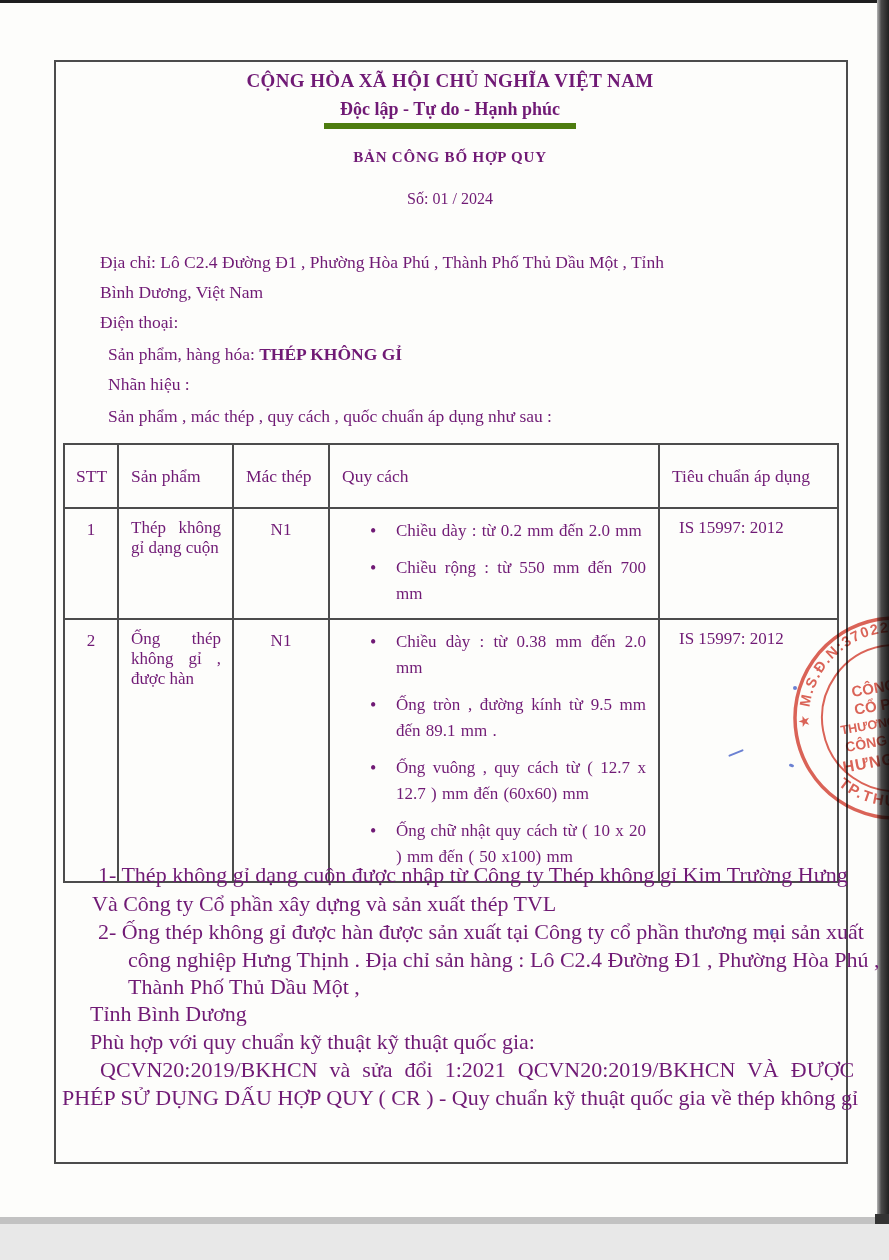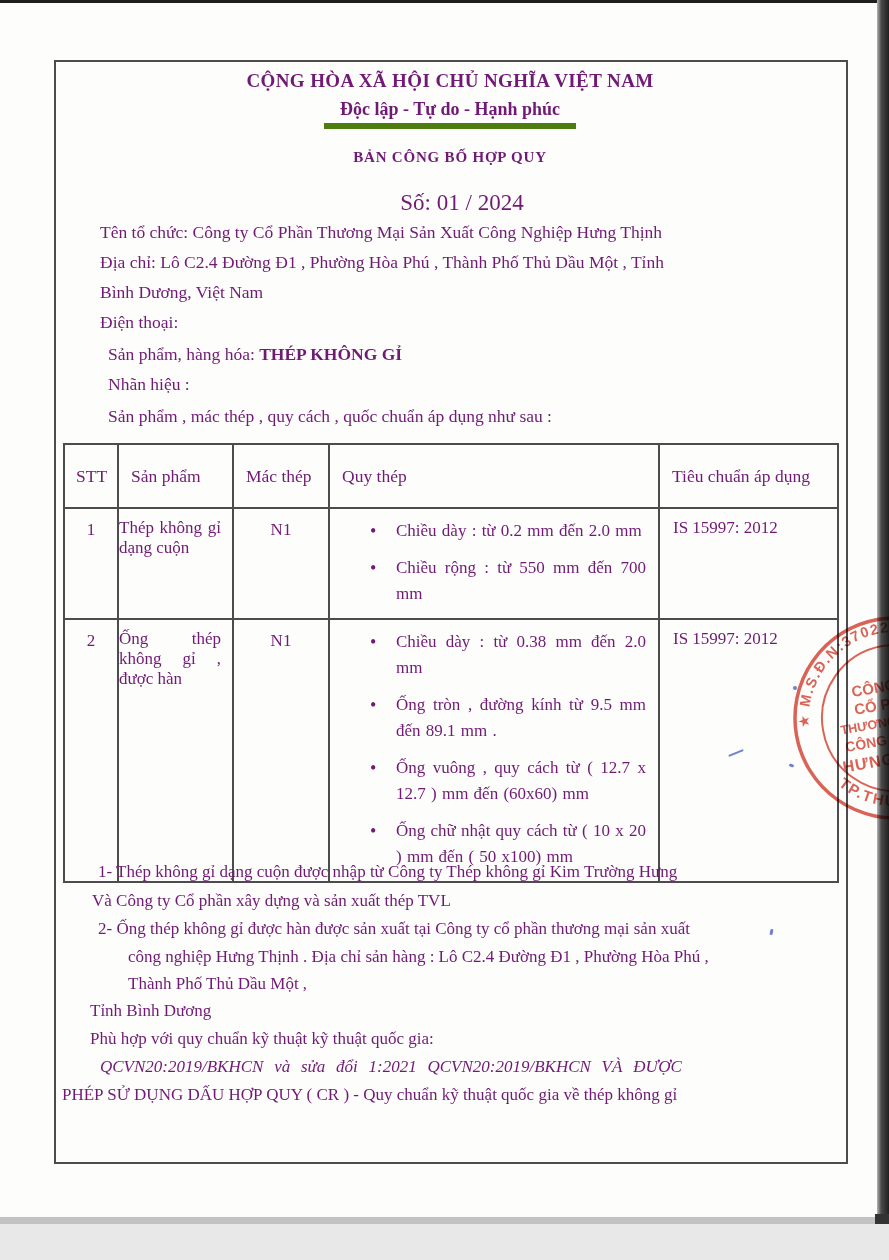--- a/index.html
+++ b/index.html
@@ -19,43 +19,43 @@
   .frame{position:absolute;left:54px;top:60px;width:790px;height:1100px;
     border:2px solid #4c4c4c;}
   
   .abs{position:absolute;white-space:nowrap;}
   .center{left:54px;width:792px;text-align:center;white-space:nowrap;}
   .republic{top:70px;font-size:19px;font-weight:bold;letter-spacing:.4px;}
   .motto-wrap{top:99px;}
   .motto{display:inline-block;font-size:18px;font-weight:bold;
     border-bottom:6px solid #4d7c0f;padding:0 16px 3px 16px;}
   .doc-title{top:149px;font-size:15px;font-weight:bold;letter-spacing:.8px;}
-  .doc-number{top:190px;font-size:23px;margin-left:12px;}
+  .doc-number{top:190px;font-size:16px;}
   
   .info-line{position:absolute;left:100px;font-size:17.5px;white-space:nowrap;}
   .bold{font-weight:bold;margin-top:44px;}
   
   table.spec-table{position:absolute;left:63px;top:443px;width:774px;
     border-collapse:collapse;table-layout:fixed;font-size:17px;}
   .spec-table th,.spec-table td{border:2px solid #4c4c4c;vertical-align:top;
     font-weight:normal;padding:0;}
   .spec-table th{height:40px;vertical-align:middle;text-align:left;padding:0 0 0 12px;font-size:17.5px;}
   .spec-table th.c,.spec-table td.c{text-align:center;padding:11px;}
   .spec-table td{padding-top:9px;}
-  td.sanpham{padding:9px 11px 0 0;text-align:justify;}
+  td.sanpham{padding:9px 11px 0 12px;text-align:justify;}
   td.quycach{padding:9px 0 0 0;}
-  td.tieuchuan{padding:9px 0 0 13px;}
+  td.tieuchuan{padding:9px 0 0 19px;}
   .row1{height:95px;}
   .row2{height:238px;}
   .spec{position:relative;width:250px;margin:0 0 11px 66px;text-align:justify;
     word-spacing:1px;line-height:26px;}
   .spec .dot{position:absolute;left:-26px;top:0;font-size:18px;}
   
-  .note-line{position:absolute;font-size:17px;white-space:nowrap;}
-  .justify-line{word-spacing:6.5px;font-style:italic;}
+  .note-line{position:absolute;font-size:22px;white-space:nowrap;}
+  .justify-line{word-spacing:6.5px;}
   
   .stamp{position:absolute;left:745px;top:568px;width:300px;height:300px;
     mix-blend-mode:multiply;opacity:.92;transform:rotate(-10deg);}
   .stamp text{fill:#d9574a;font-family:"Liberation Sans","DejaVu Sans",sans-serif;
     font-weight:bold;}
   
   .ink{position:absolute;background:#3a57c4;opacity:.75;border-radius:2px;}
   .ink1{left:728px;top:752px;width:16px;height:2px;transform:rotate(-22deg);}
   .ink2{left:793px;top:686px;width:4px;height:4px;border-radius:50%;}
   .ink3{left:789px;top:764px;width:5px;height:3px;transform:rotate(18deg);}
@@ -74,21 +74,20 @@
   <div class="frame"></div>
 
   <div class="abs center republic">CỘNG HÒA XÃ HỘI CHỦ NGHĨA VIỆT NAM</div>
   <div class="abs center motto-wrap">
     <span class="motto">Độc lập - Tự do - Hạnh phúc</span>
   </div>
 
   <div class="abs center doc-title">BẢN CÔNG BỐ HỢP QUY</div>
   <div class="abs center doc-number">Số: 01 / 2024</div>
 
-  <div class="info-line" style="top:222px">Tên tổ chức: Công ty Cổ Phần Thương Mại Sản Xuất Công Nghiệp Hưng Thịnh</div>
   <div class="info-line" style="top:252px">Địa chỉ: Lô C2.4 Đường Đ1 , Phường Hòa Phú , Thành Phố Thủ Dầu Một , Tỉnh</div>
   <div class="info-line" style="top:282px">Bình Dương, Việt Nam</div>
   <div class="info-line" style="top:312px">Điện thoại:</div>
 
   <div class="info-line" style="top:344px;left:108px">
     <span>Sản phẩm, hàng hóa: </span><span class="bold">THÉP KHÔNG GỈ</span>
   </div>
   <div class="info-line" style="top:374px;left:108px">Nhãn hiệu :</div>
   <div class="info-line" style="top:406px;left:108px">Sản phẩm , mác thép , quy cách , quốc chuẩn áp dụng như sau :</div>
 
@@ -98,21 +97,21 @@
         <col style="width:115px">
         <col style="width:96px">
       <col style="width:330px">
         <col style="width:179px">
     </colgroup>
     <tbody>
         <tr>
       <th class="c">STT</th>
       <th>Sản phẩm</th>
       <th>Mác thép</th>
-      <th>Quy thép</th>
+      <th>Quy cách</th>
       <th>Tiêu chuẩn áp dụng</th>
     </tr>
     <tr class="row1">
       <td class="c">1</td>
       <td class="sanpham">Thép không gỉ dạng cuộn</td>
       <td class="c">N1</td>
       <td class="quycach">
         <div class="spec"><span class="dot">•</span><span>Chiều dày : từ 0.2 mm đến 2.0 mm</span></div>
         <div class="spec"><span class="dot">•</span><span>Chiều rộng : từ 550 mm đến 700 mm</span></div>
       </td>

